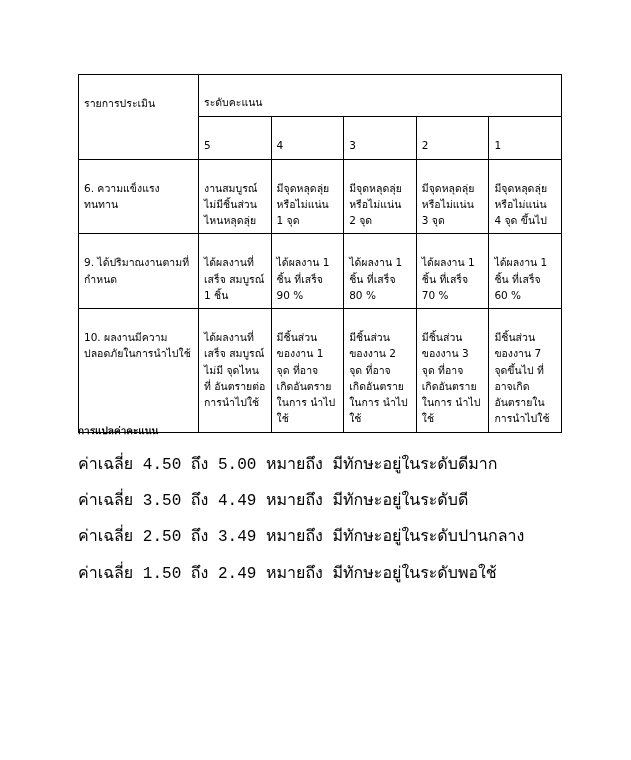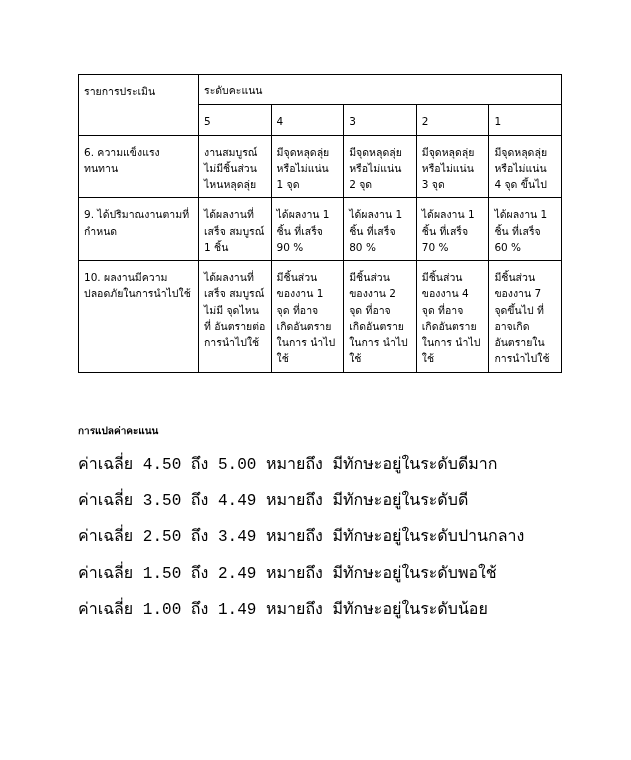--- a/index.html
+++ b/index.html
@@ -29,21 +29,21 @@
   table.rubric {
     border-collapse: collapse;
     width: 483px;
     table-layout: fixed;
   }
   table.rubric td, table.rubric th {
     border: 1px solid #000000;
     font-weight: normal;
     font-size: 10.5px;
     line-height: 1.55;
-    padding: 8px 5px 5px 5px;
+    padding: 20px 5px 5px 5px;
     vertical-align: top;
     text-align: left;
   }
   .col-criteria { width: 120px; }
   .col-score { width: 72.6px; }
 
   .head-span {
     text-align: center;
     vertical-align: middle;
     padding-top: 5px;
@@ -124,29 +124,28 @@
           <td>ได้ผลงาน 1 ชิ้น ที่เสร็จ 90 %</td>
           <td>ได้ผลงาน 1 ชิ้น ที่เสร็จ 80 %</td>
           <td>ได้ผลงาน 1 ชิ้น ที่เสร็จ 70 %</td>
           <td>ได้ผลงาน 1 ชิ้น ที่เสร็จ 60 %</td>
         </tr>
         <tr>
           <td>10. ผลงานมีความปลอดภัยในการนำไปใช้</td>
           <td>ได้ผลงานที่ เสร็จ สมบูรณ์ไม่มี จุดไหนที่ อันตรายต่อ การนำไปใช้</td>
           <td>มีชิ้นส่วน ของงาน 1 จุด ที่อาจ เกิดอันตราย ในการ นำไปใช้</td>
           <td>มีชิ้นส่วน ของงาน 2 จุด ที่อาจ เกิดอันตราย ในการ นำไปใช้</td>
-          <td>มีชิ้นส่วน ของงาน 4 จุด ที่อาจ เกิดอันตราย ในการ นำไปใช้</td>
+          <td>มีชิ้นส่วน ของงาน 3 จุด ที่อาจ เกิดอันตราย ในการ นำไปใช้</td>
           <td>มีชิ้นส่วน ของงาน 7 จุดขึ้นไป ที่ อาจเกิด อันตรายใน การนำไปใช้</td>
         </tr>
       </tbody>
     </table>
   </div>
 
   <div class="interp">
     <p class="interp-title">การแปลค่าคะแนน</p>
     <p class="interp-line">ค่าเฉลี่ย 4.50 ถึง 5.00 หมายถึง มีทักษะอยู่ในระดับดีมาก</p>
     <p class="interp-line">ค่าเฉลี่ย 3.50 ถึง 4.49 หมายถึง มีทักษะอยู่ในระดับดี</p>
     <p class="interp-line">ค่าเฉลี่ย 2.50 ถึง 3.49 หมายถึง มีทักษะอยู่ในระดับปานกลาง</p>
     <p class="interp-line">ค่าเฉลี่ย 1.50 ถึง 2.49 หมายถึง มีทักษะอยู่ในระดับพอใช้</p>
-    <p class="interp-line">ค่าเฉลี่ย 1.00 ถึง 1.49 หมายถึง มีทักษะอยู่ในระดับน้อย</p>
   </div>
 
 </div>
 
 </body></html>

